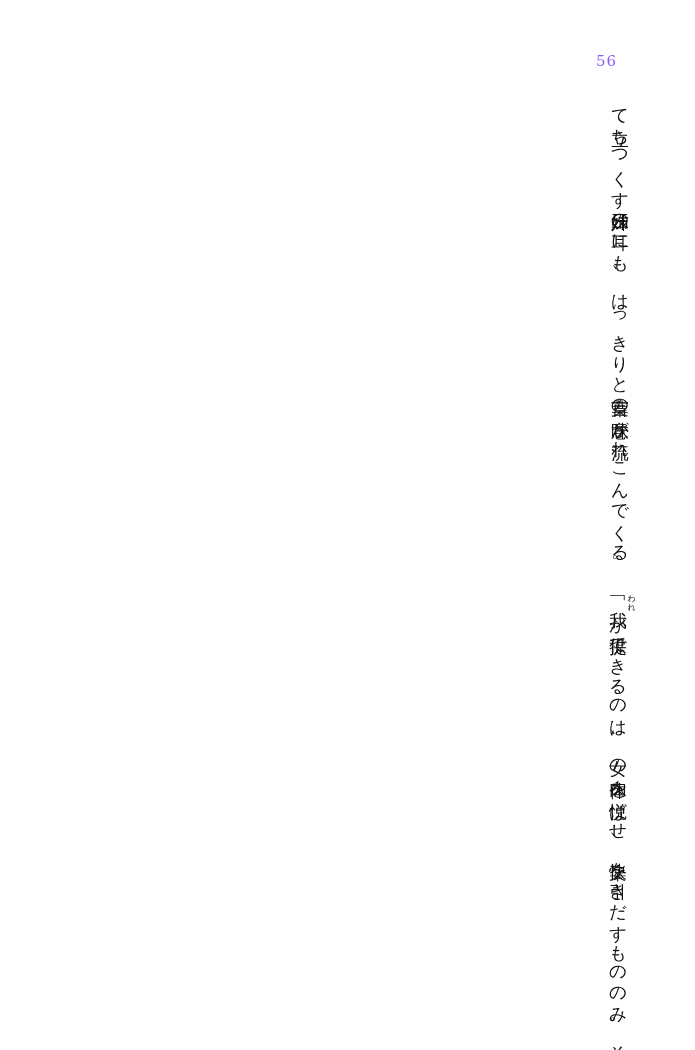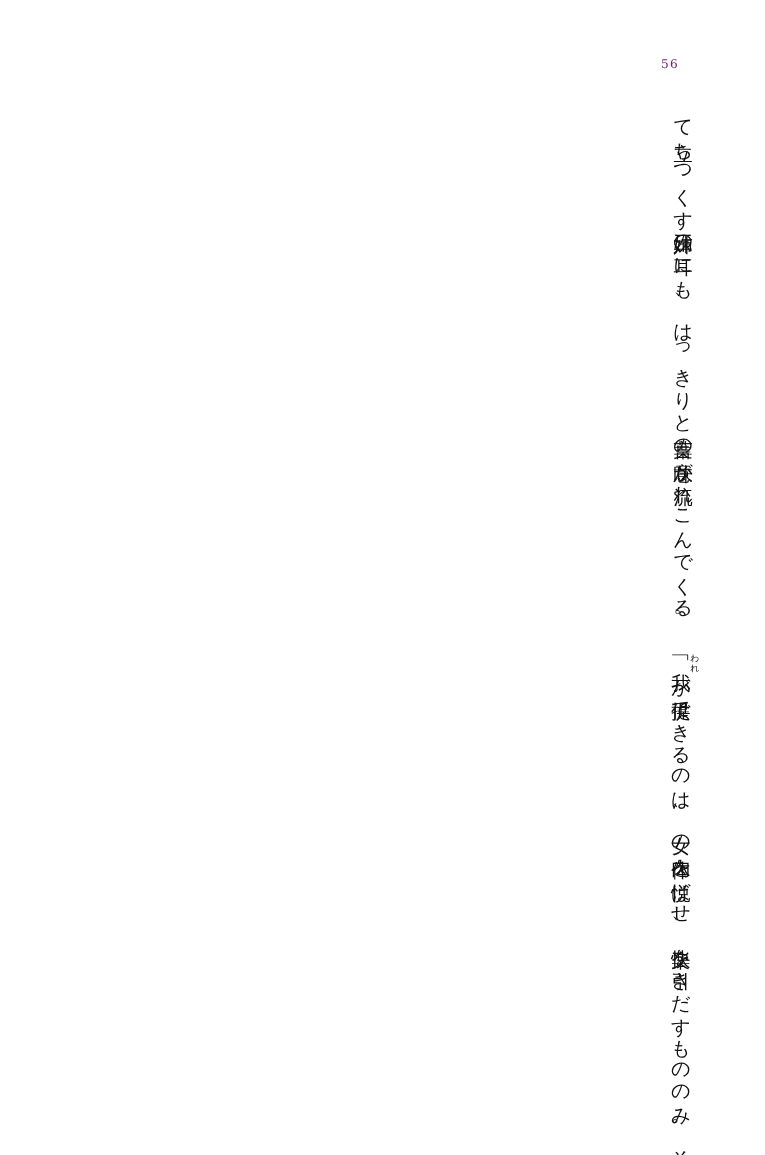--- a/index.html
+++ b/index.html
@@ -17,23 +17,23 @@
   .page {
     position: relative;
     width: 695px;
     height: 1050px;
     box-sizing: border-box;
   }
   .page-number {
     position: absolute;
     top: 52px;
     right: 78px;
-    font-size: 11px;
+    font-size: 15px;
     letter-spacing: 1px;
-    color: #701a75;
+    color: #8b5cf6;
     font-family: "DejaVu Serif", "Liberation Serif", serif;
   }
   .body-text {
     position: absolute;
     top: 96px;
     right: 60px;
     left: 58px;
     height: 880px;
     writing-mode: vertical-rl;
     text-orientation: upright;

